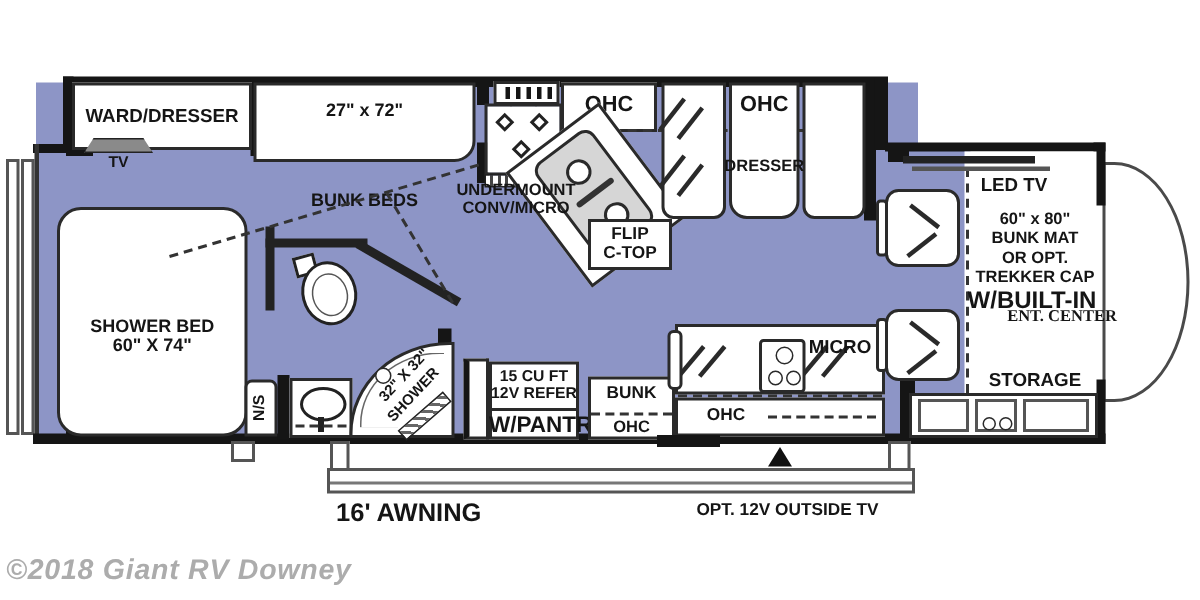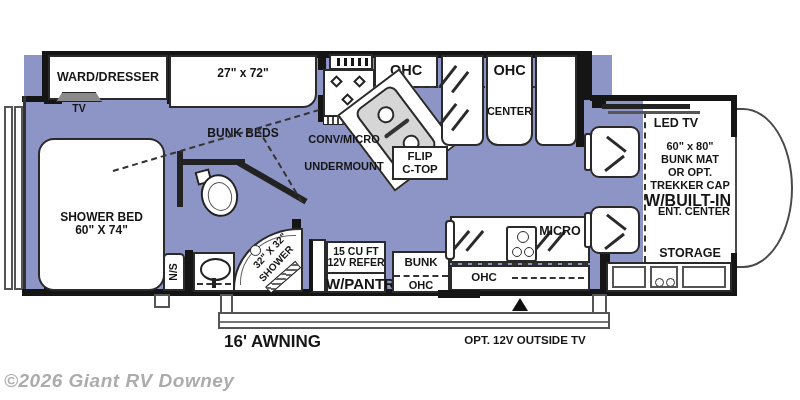--- a/index.html
+++ b/index.html
@@ -100,37 +100,37 @@
   <div class="abs dash-h" style="left:378px;top:86px;width:198px;"></div>
 
   <div class="abs box" style="left:358px;top:82px;width:78px;height:96px;transform:rotate(-37deg);"></div>
   <div class="abs" style="left:372px;top:90px;width:48px;height:78px;background:#d6d6d6;border:2px solid #2a2a2a;
               border-radius:8px;box-sizing:border-box;transform:rotate(-37deg);">
     <span class="circ" style="left:14px;top:11px;width:17px;height:17px;"></span>
     <span class="circ" style="left:17px;top:49px;width:17px;height:17px;"></span>
     <span class="abs" style="left:8px;top:35px;width:30px;height:4px;background:#333;border-radius:2px;"></span>
   </div>
 
-  <div class="abs lbl" style="left:296px;top:121px;width:96px;font-size:11px;z-index:6;margin-top:39px;">UNDERMOUNT</div>
+  <div class="abs lbl" style="left:296px;top:121px;width:96px;font-size:11px;z-index:6;">UNDERMOUNT</div>
   <div class="abs lbl" style="left:296px;top:133px;width:96px;font-size:11px;z-index:6;">CONV/MICRO</div>
 
   <div class="abs box" style="left:392px;top:146px;width:56px;height:34px;z-index:5;"></div>
   <div class="abs lbl" style="left:392px;top:150px;width:56px;font-size:11.5px;z-index:6;">FLIP</div>
   <div class="abs lbl" style="left:392px;top:163px;width:56px;font-size:11.5px;z-index:6;">C-TOP</div>
 
   <div class="abs box" style="left:441px;top:55px;width:43px;height:91px;border-radius:0 0 8px 8px;">
     <span class="dl" style="left:12px;top:8px;height:26px;transform:rotate(38deg);"></span>
     <span class="dl" style="left:24px;top:14px;height:26px;transform:rotate(38deg);"></span>
     <span class="dl" style="left:12px;top:46px;height:26px;transform:rotate(38deg);"></span>
     <span class="dl" style="left:24px;top:52px;height:26px;transform:rotate(38deg);"></span>
   </div>
   <div class="abs box" style="left:486px;top:55px;width:47px;height:91px;border-radius:0 0 12px 12px;"></div>
   <div class="abs box" style="left:535px;top:55px;width:42px;height:91px;border-radius:0 0 8px 8px;"></div>
   <div class="abs lbl" style="left:486px;top:62px;width:47px;font-size:14.5px;z-index:4;">OHC</div>
-  <div class="abs lbl" style="left:482px;top:105px;width:55px;font-size:11px;z-index:4;">CENTER</div>
+  <div class="abs lbl" style="left:482px;top:105px;width:55px;font-size:11px;z-index:4;">DRESSER</div>
 
   <div class="abs box" style="left:163px;top:253px;width:22px;height:38px;border-radius:5px 5px 0 0;"></div>
   <div class="abs lbl" style="left:152px;top:266px;width:44px;font-size:10.5px;transform:rotate(-90deg);">N/S</div>
   <div class="abs wall" style="left:185px;top:250px;width:8px;height:43px;"></div>
 
   <div class="abs box" style="left:193px;top:252px;width:42px;height:40px;">
     <span class="abs" style="left:5px;top:4px;width:31px;height:23px;border:2px solid #222;border-radius:50%;box-sizing:border-box;"></span>
     <span class="abs" style="left:17px;top:24px;width:4px;height:10px;background:#222;"></span>
     <span class="abs dash-h" style="left:2px;top:29px;width:34px;"></span>
   </div>
@@ -179,21 +179,21 @@
   <div class="abs dash-v" style="left:644px;top:112px;height:150px;"></div>
   <div class="abs" style="left:602px;top:104px;width:88px;height:5px;background:#222;"></div>
   <div class="abs" style="left:608px;top:111px;width:92px;height:3px;background:#555;"></div>
   <div class="abs lbl" style="left:645px;top:116px;width:62px;font-size:12.5px;z-index:4;">LED TV</div>
 
   <div class="abs lbl" style="left:645px;top:140px;width:90px;font-size:11px;z-index:4;">60" x 80"</div>
   <div class="abs lbl" style="left:645px;top:153px;width:90px;font-size:11px;z-index:4;">BUNK MAT</div>
   <div class="abs lbl" style="left:645px;top:166px;width:90px;font-size:11px;z-index:4;">OR OPT.</div>
   <div class="abs lbl" style="left:645px;top:179px;width:90px;font-size:11px;z-index:4;">TREKKER CAP</div>
   <div class="abs lbl" style="left:645px;top:192px;width:86px;font-size:16px;z-index:4;">W/BUILT-IN</div>
-  <div class="abs lbl" style="left:649px;top:205px;width:90px;font-size:11px;z-index:4;">ENT. CENTER</div>
+  <div class="abs lbl" style="left:663px;top:205px;width:90px;font-size:11px;z-index:4;font-family:Liberation Serif, serif;">ENT. CENTER</div>
   <div class="abs lbl" style="left:648px;top:246px;width:84px;font-size:12.5px;z-index:4;">STORAGE</div>
 
   <div class="abs box" style="left:590px;top:126px;width:50px;height:52px;border-width:2.5px;border-radius:9px;z-index:3;">
     <span class="dl" style="left:14px;top:10px;height:24px;transform:rotate(-52deg);"></span>
     <span class="dl" style="left:14px;top:44px;height:24px;transform:rotate(-128deg);"></span>
   </div>
   <div class="abs box" style="left:584px;top:133px;width:8px;height:38px;border-radius:3px;z-index:3;"></div>
   <div class="abs box" style="left:590px;top:206px;width:50px;height:48px;border-width:2.5px;border-radius:9px;z-index:3;">
     <span class="dl" style="left:14px;top:8px;height:24px;transform:rotate(-52deg);"></span>
     <span class="dl" style="left:14px;top:42px;height:24px;transform:rotate(-128deg);"></span>
@@ -212,15 +212,15 @@
   <div class="abs thinbox" style="left:220px;top:294px;width:13px;height:20px;"></div>
   <div class="abs thinbox" style="left:592px;top:294px;width:15px;height:21px;"></div>
   <div class="abs thinbox" style="left:218px;top:312px;width:392px;height:17px;">
     <span class="abs" style="left:0;top:7px;width:100%;height:1.5px;background:#777;"></span>
   </div>
   <div class="abs lbl" style="left:190px;top:332px;width:165px;font-size:17px;">16' AWNING</div>
 
   <div class="abs" style="left:512px;top:298px;width:0;height:0;border-left:8px solid transparent;border-right:8px solid transparent;border-bottom:13px solid #111;"></div>
   <div class="abs lbl" style="left:455px;top:334px;width:140px;font-size:11.5px;">OPT. 12V OUTSIDE TV</div>
 
-  <div class="abs" style="left:4px;top:370px;font-size:19px;font-weight:bold;font-style:italic;color:#acacac;letter-spacing:0.5px;">©2026 Giant RV Downey</div>
+  <div class="abs" style="left:4px;top:370px;font-size:19px;font-weight:bold;font-style:italic;color:#acacac;letter-spacing:0.5px;">©2018 Giant RV Downey</div>
 
 </div>
 
 </body></html>

